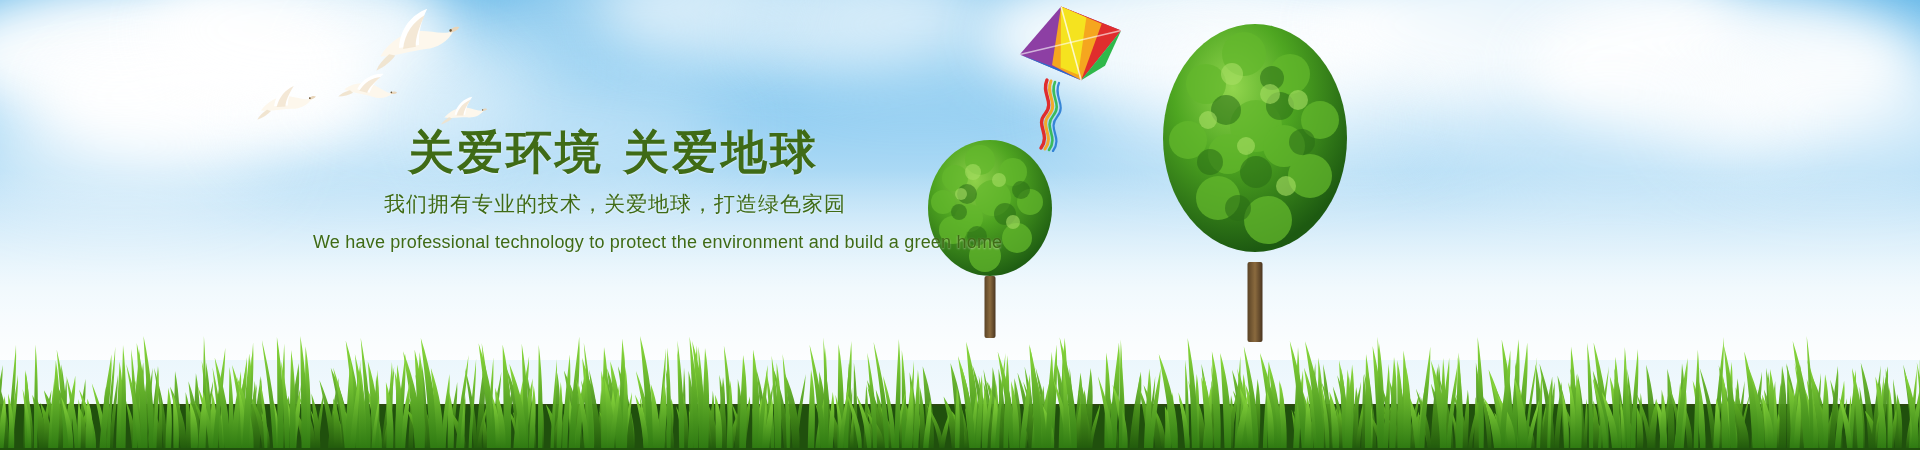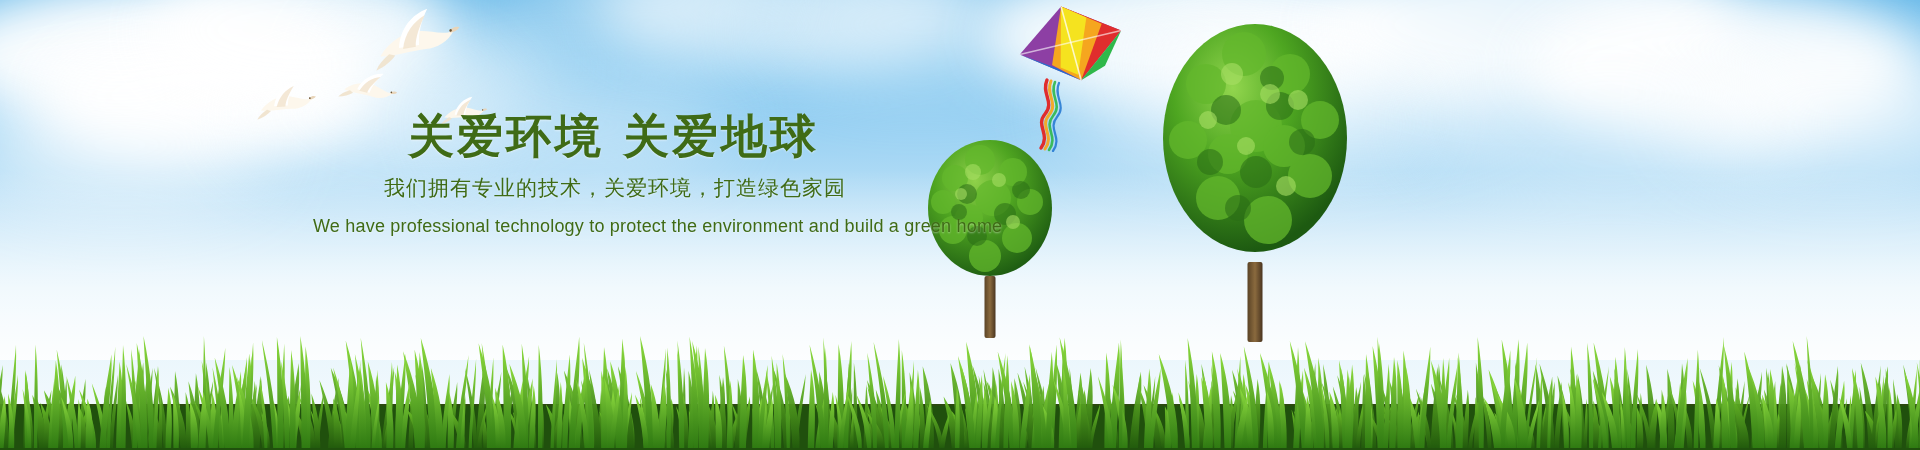--- a/index.html
+++ b/index.html
@@ -59,21 +59,21 @@
   .trunk{position:absolute;left:50%;transform:translateX(-50%);
          background:linear-gradient(to right,#5a4326,#8a6a3e,#4a3520);border-radius:2px;}
 
   
   .grassband{position:absolute;left:0;right:0;bottom:0;height:130px;}
   .soil{position:absolute;left:0;right:0;bottom:0;height:46px;
         background:linear-gradient(to bottom,#2c4a10,#1d3409 60%,#16280a);}
   .grasssvg{position:absolute;left:0;bottom:0;width:100%;height:130px;display:block;}
 
   
-  .copy{position:absolute;left:0;top:0;width:1920px;height:391px;pointer-events:none;}
+  .copy{position:absolute;left:0;top:16px;width:1920px;height:391px;pointer-events:none;}
   .copy > *{pointer-events:auto;}
 
   .headline{
     position:absolute;left:408px;top:113px;
     font-family:"DejaVu Sans","Liberation Sans",sans-serif;
     font-size:46px;font-weight:bold;letter-spacing:3px;
     color:#3f6b16;white-space:nowrap;line-height:1;
     text-shadow:0 1px 2px rgba(255,255,255,.5);
   }
   .sub-cn{
@@ -1060,17 +1060,17 @@
           <path d="M1794.0,128 C1795.5,96.7 1797.9,82.4 1798.9,71.0 C1802.5,88.1 1800.6,108.1 1799.5,128 Z"></path>
           <path d="M1925.7,128 C1926.0,96.7 1926.5,82.4 1926.7,71.0 C1931.8,88.1 1932.3,108.1 1931.2,128 Z"></path>
           <path d="M1478.9,128 C1478.5,67.0 1477.9,39.3 1477.6,17.1 C1482.8,50.4 1484.6,89.2 1483.6,128 Z"></path>
           <path d="M838.9,128 C841.9,93.4 846.7,77.7 848.7,65.1 C848.8,84.0 843.8,106.0 843.0,128 Z"></path>
         </g>
     </svg>
   </div>
 
   <div class="copy">
     <div class="headline">关爱环境  关爱地球</div>
-    <div class="sub-cn">我们拥有专业的技术，关爱环境，打造绿色家园</div>
+    <div class="sub-cn">我们拥有专业的技术，关爱地球，打造绿色家园</div>
     <div class="sub-en">We have professional technology to protect the environment and build a green home</div>
   </div>
 
 </div>
 
 </body></html>

